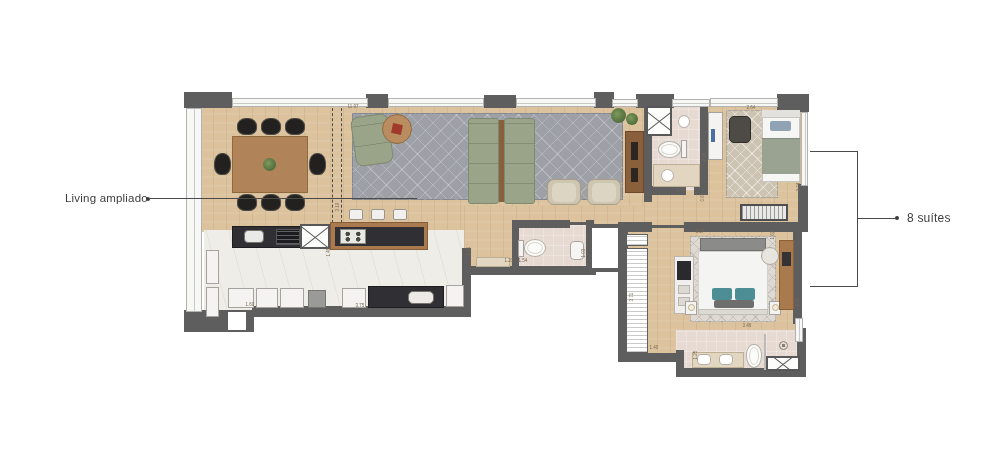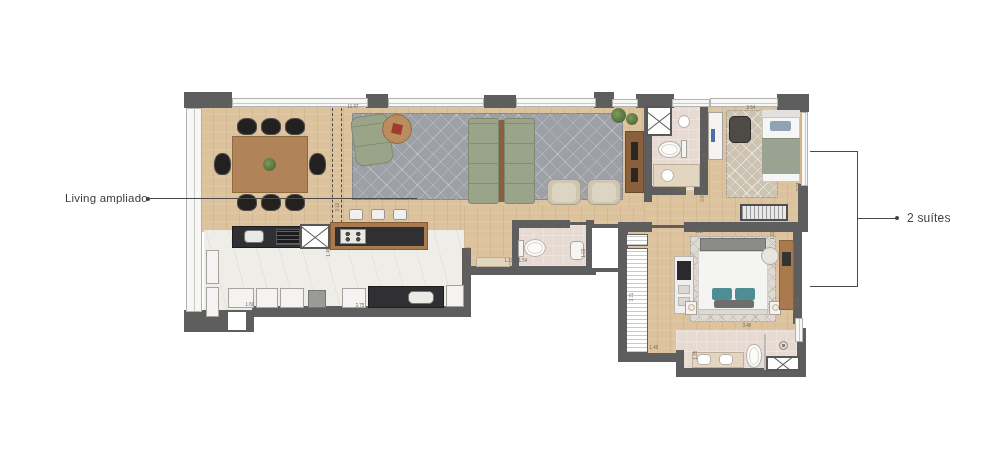--- a/index.html
+++ b/index.html
@@ -229,21 +229,21 @@
 
   <div class="note" style="left:65px;top:192px">Living ampliado</div>
   <div class="leader-dot" style="left:146px;top:197px"></div>
   <div class="leader" style="left:150px;top:198px;width:267px;height:1px"></div>
 
   <div class="leader" style="left:810px;top:151px;width:48px;height:1px"></div>
   <div class="leader" style="left:857px;top:151px;width:1px;height:135px"></div>
   <div class="leader" style="left:810px;top:286px;width:48px;height:1px"></div>
   <div class="leader" style="left:857px;top:218px;width:40px;height:1px"></div>
   <div class="leader-dot" style="left:895px;top:216px"></div>
-  <div class="note" style="left:907px;top:211px;font-size:12px">2 suítes</div>
+  <div class="note" style="left:907px;top:211px;font-size:12px">8 suítes</div>
 
 <span class="dim" style="left: 353px; top: 106px;">11.97</span>
     <span class="dim v" style="left: 337px; top: 207px;">3.19</span>
     <span class="dim v" style="left: 328px; top: 252px;">1.48</span>
     <span class="dim v" style="left: 468px; top: 251px;">1.71</span>
     <span class="dim" style="left: 250px; top: 304px;">1.60</span>
     <span class="dim" style="left: 360px; top: 305px;">3.75</span>
     <span class="dim" style="left: 509px; top: 260px;">1.21</span>
     <span class="dim" style="left: 523px; top: 260px;">1.54</span>
     <span class="dim v" style="left: 583px; top: 253px;">1.03</span>

